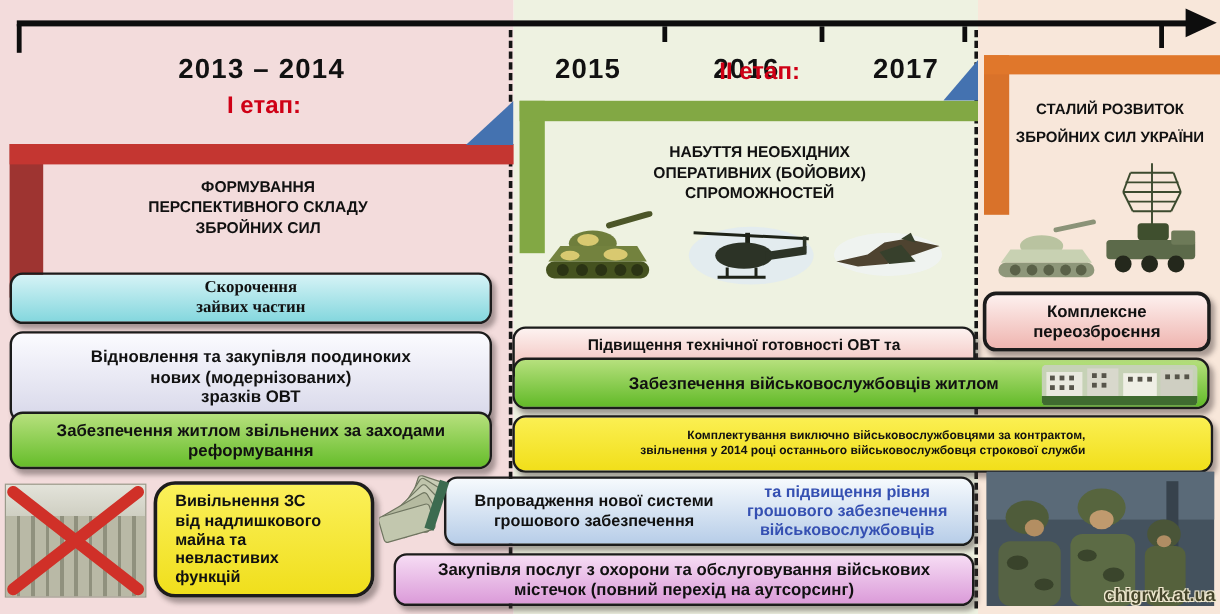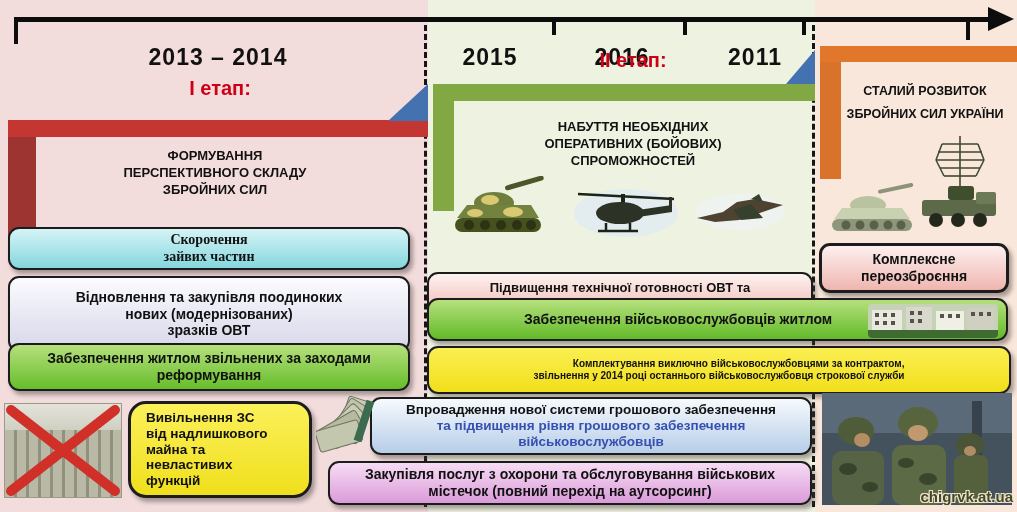--- a/index.html
+++ b/index.html
@@ -53,21 +53,21 @@
   .bx-green1{left:8px;top:343px;width:402px;height:48px;background:linear-gradient(#b6e07d,#66bd2a);}
   .bx-yellow1{left:128px;top:401px;width:184px;height:97px;border-radius:18px;
       background:linear-gradient(#fbf05a,#f0df1c);justify-content:flex-start;text-align:left;
       padding-left:15px;font-size:13.5px;border-width:3px;}
   .bx-pink-mid{left:427px;top:245px;width:386px;height:47px;font-size:13px;
       background:linear-gradient(#fdf2f0,#eeb2ad);margin-top:27px;}
   .bx-green2{left:427px;top:298px;width:581px;height:43px;background:linear-gradient(#b6e07d,#62ba28);
       justify-content:flex-start;padding-left:95px;}
   .bx-yellow2{left:427px;top:346px;width:584px;height:48px;font-size:10px;
       background:linear-gradient(#fbef52,#f1df1a);text-align:right;}
-  .bx-blue{left:370px;top:397px;width:442px;height:58px;font-size:13.5px;flex-direction:column;
+  .bx-blue{left:370px;top:397px;width:442px;height:58px;font-size:13.5px;
       background:linear-gradient(#f6fafd,#b7cde8);}
   .bx-blue .ln2{color:#3550b2;}
   .bx-purple{left:328px;top:461px;width:484px;height:44px;
       background:linear-gradient(#f6dcf4,#db9bd9);}
   .bx-pink-right{left:819px;top:243px;width:190px;height:50px;border-width:3px;
       background:linear-gradient(#fdf0ee,#efb5b0);}
   
   .img{position:absolute;z-index:3;}
   .ammo{left:4px;top:403px;width:116px;height:93px;border:1px solid #9a9a8a;
      background:
@@ -95,21 +95,21 @@
   <div class="tl-arrow"></div>
   <div class="tl-tick tick-start"></div>
   <div class="tl-tick tick-a"></div>
   <div class="tl-tick tick-b"></div>
   <div class="tl-tick tick-c"></div>
   <div class="tl-tick tick-end"></div>
 
   <span class="year" style="left:218px;">2013  –  2014</span>
   <span class="year" style="left:490px;">2015</span>
   <span class="year" style="left:622px;">2016</span>
-  <span class="year" style="left:755px;">2011</span>
+  <span class="year" style="left:755px;">2017</span>
 
   <div class="stage-head" style="left:220px;top:77px;">І етап:</div>
   <div class="stage-head" style="left:633px;top:49px;">ІІ етап:</div>
 
   <div class="ribbon rb-red-v"></div>
   <div class="ribbon rb-red-h"></div>
   <div class="tri-blue tri1"></div>
   <div class="ribbon rb-green-v"></div>
   <div class="ribbon rb-green-h"></div>
   <div class="tri-blue tri2"></div>

